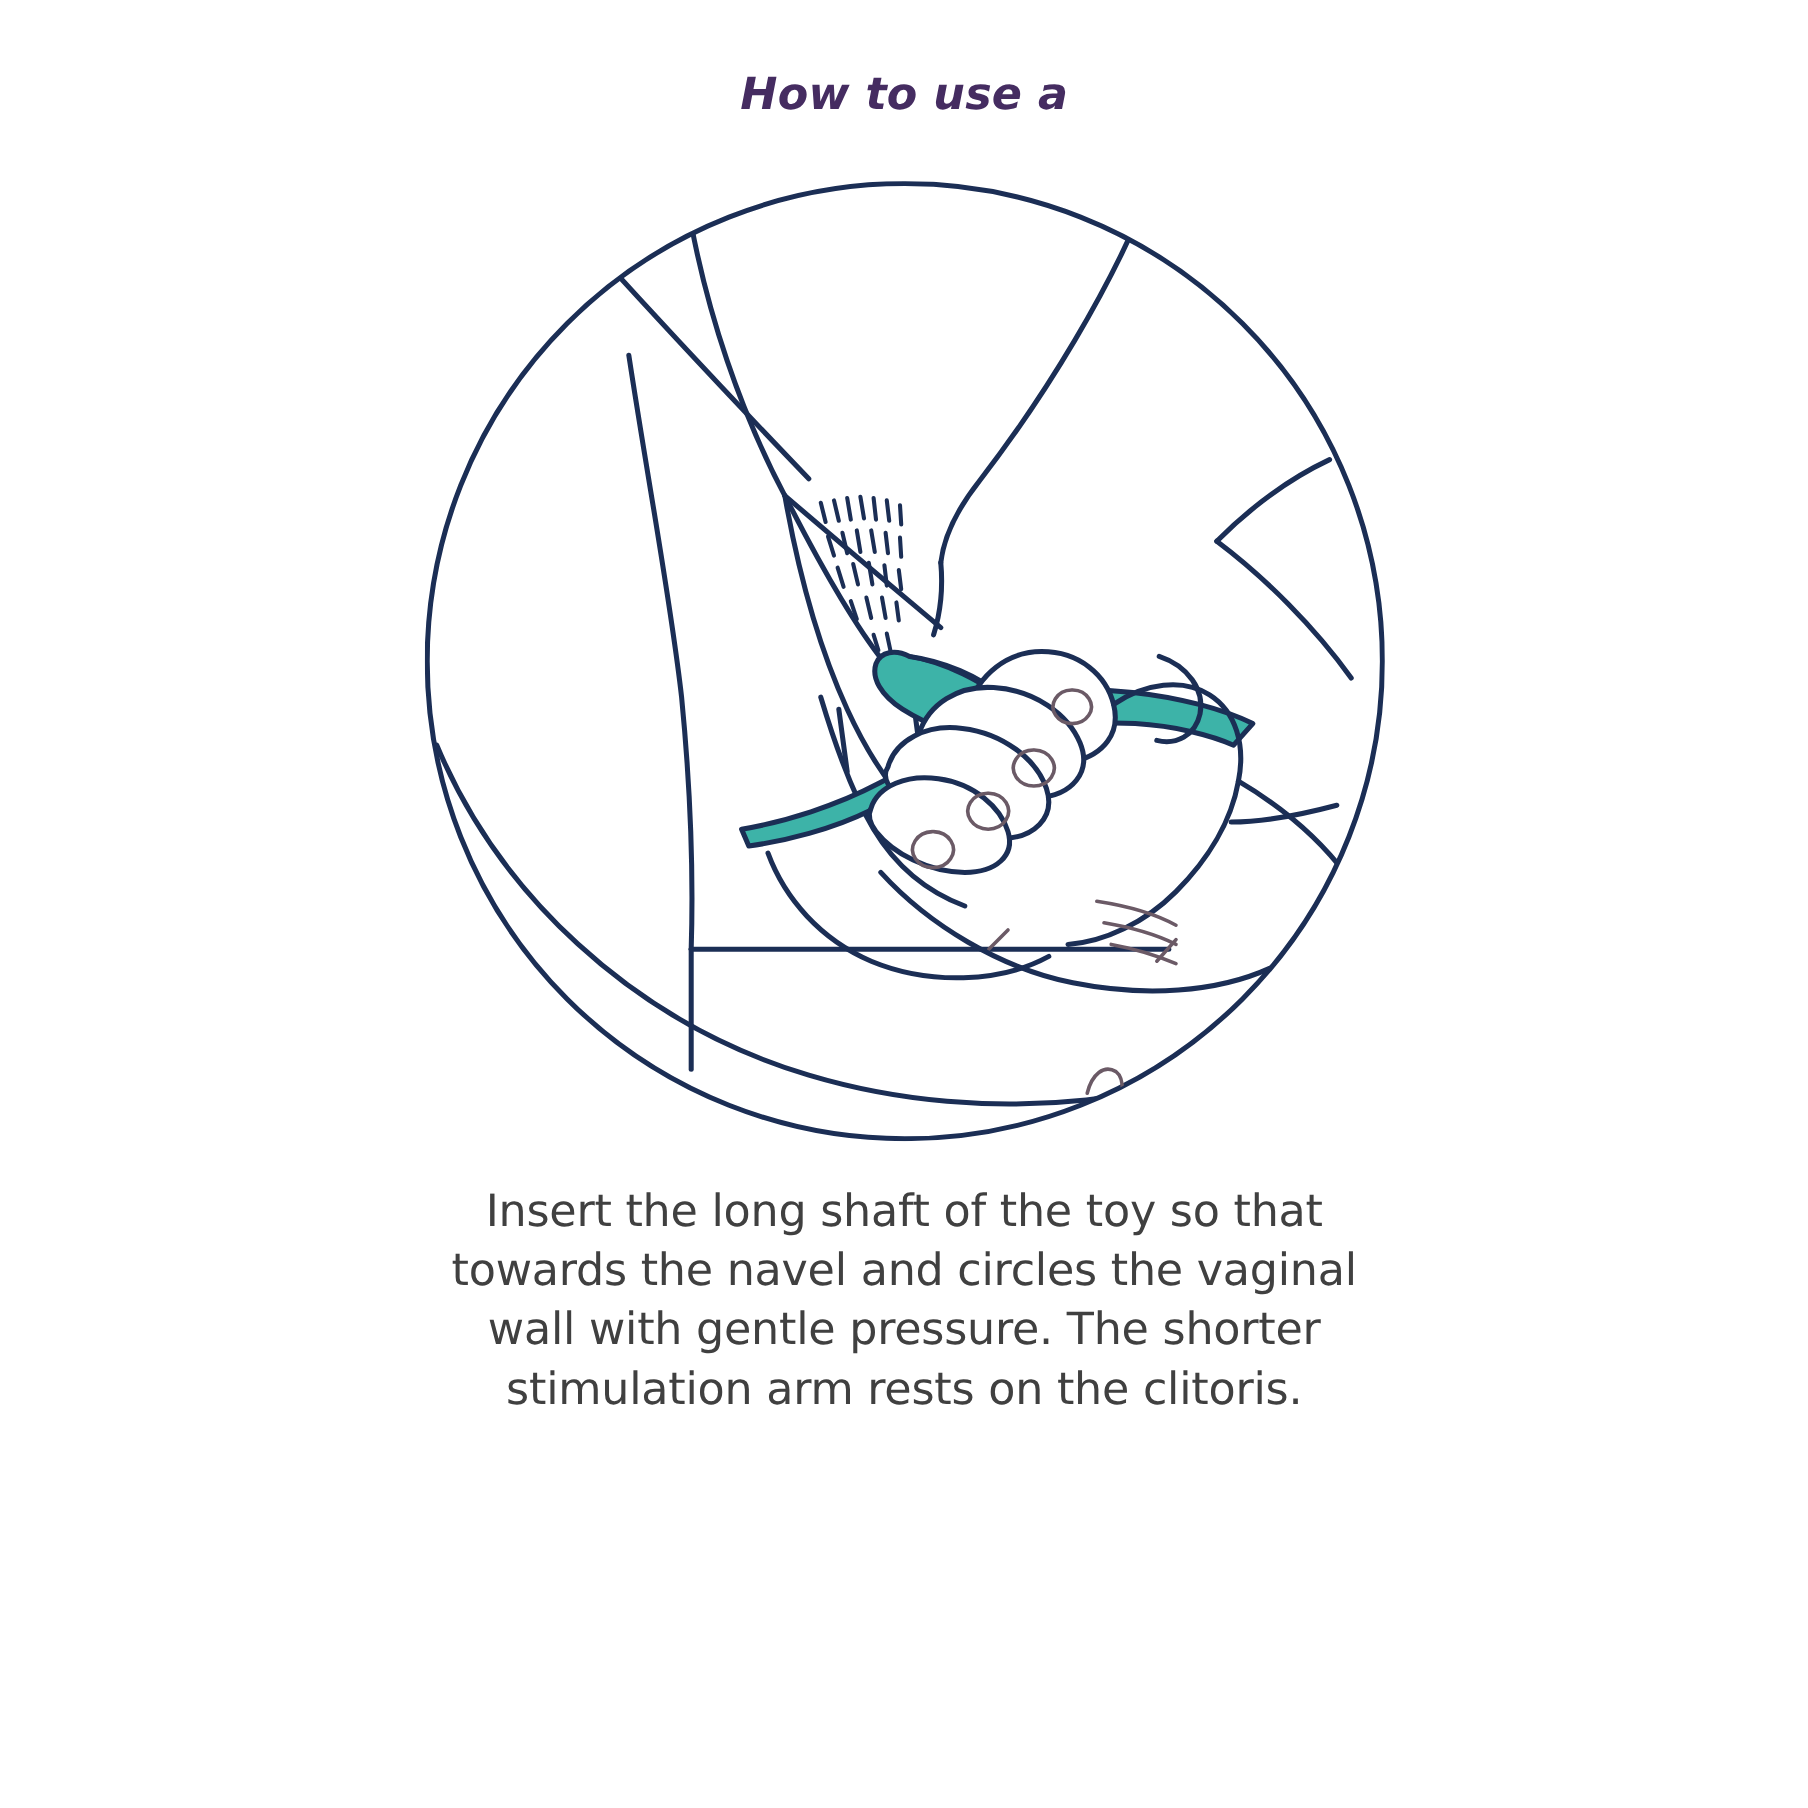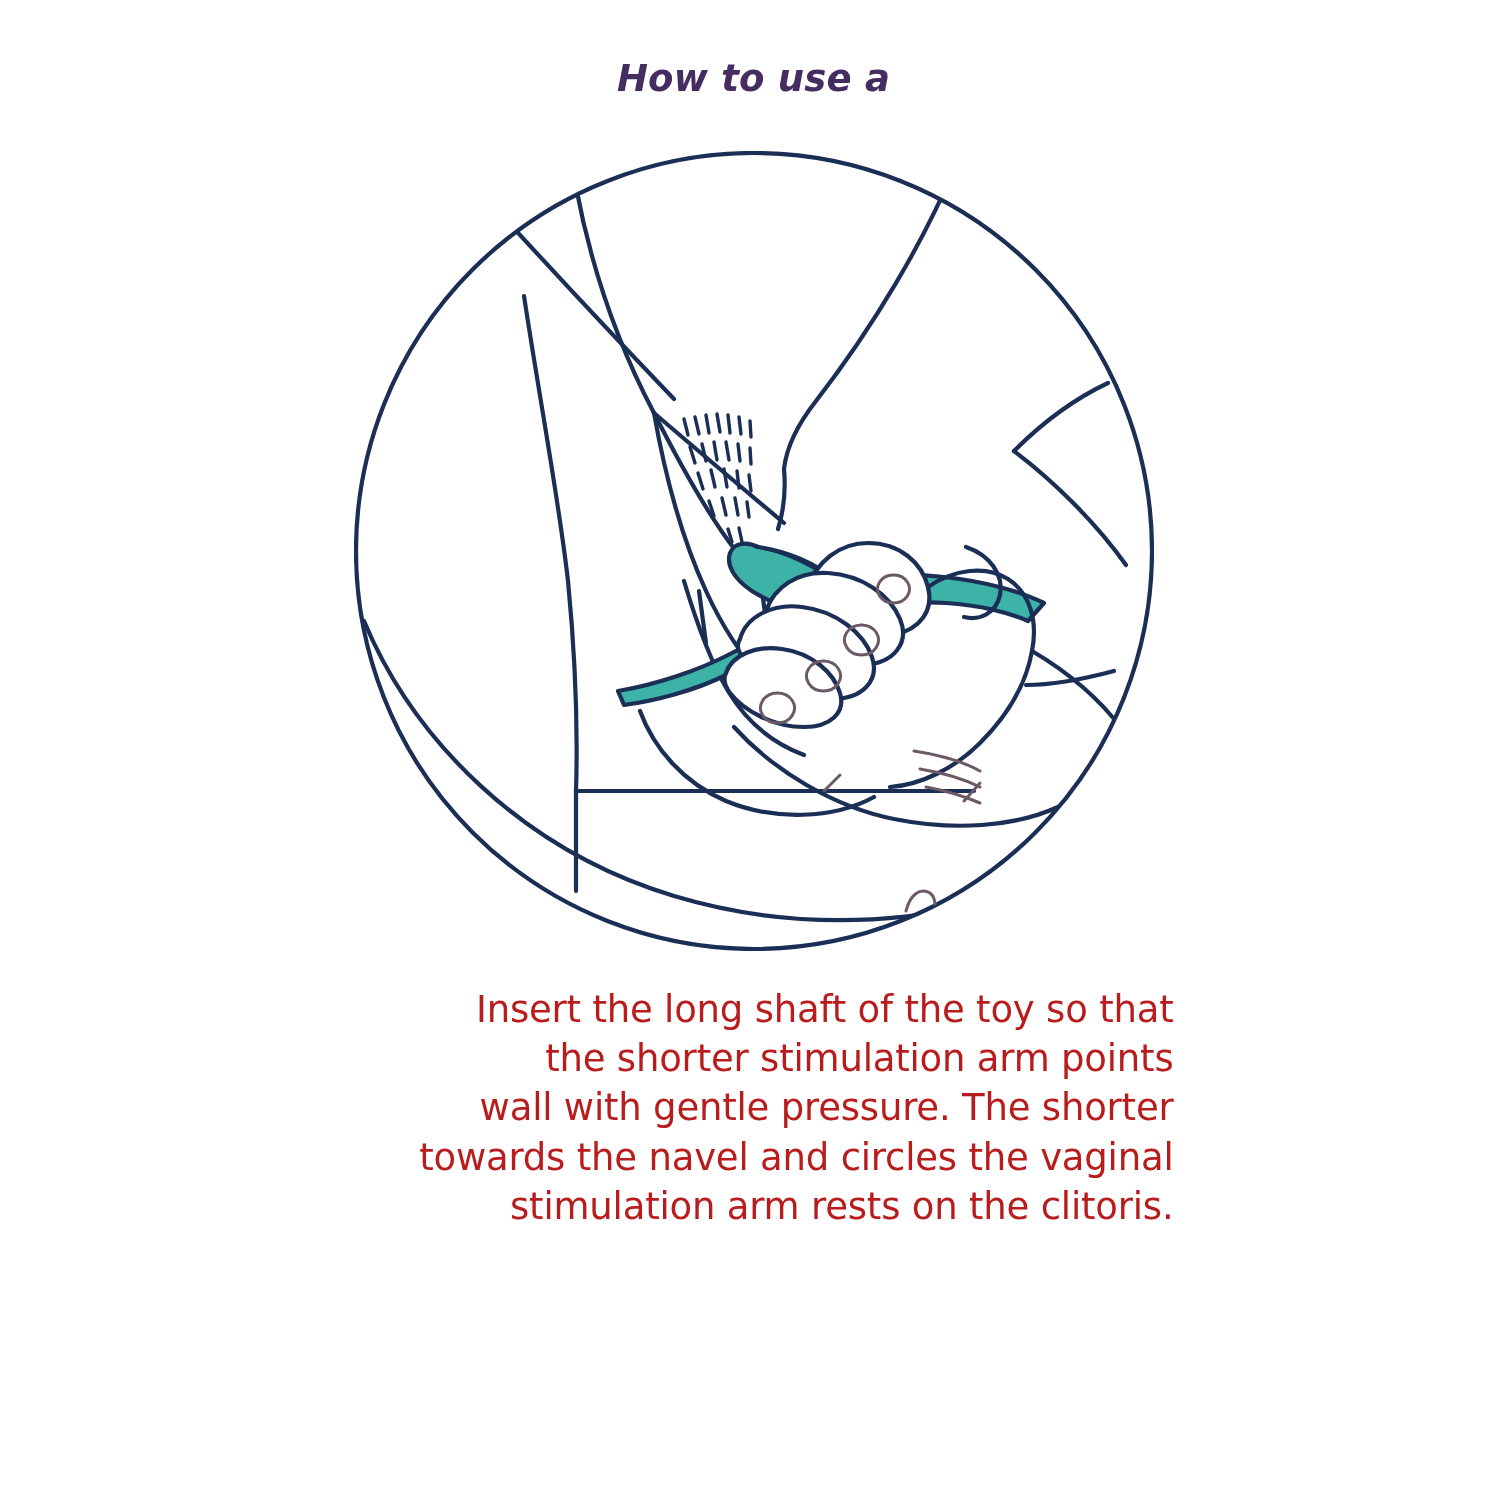--- a/index.html
+++ b/index.html
@@ -51,22 +51,22 @@
     width:800px;height:800px;
     display:flex;align-items:center;justify-content:center;
     position:relative;
   }
   .illo-wrap svg{display:block;width:800px;height:800px;}
 
   
   .caption{
     margin-top:34px;
     width:840px;
-    text-align:right;
-    color:#b91c1c;
+    text-align:center;
+    color:#404040;
     font-family:"DejaVu Sans", sans-serif;
     font-size:37px;
     line-height:1.33;
     letter-spacing:-0.2px;
     user-select:none;
   }
   .caption .cline{display:block;}
 </style>
 </head>
 <body>
@@ -231,19 +231,18 @@
 
           <path d="M 760 520 C 730 528 700 534 672 534"></path>
 
         </g>
       </g>
     </svg>
   </div>
 
   <div class="caption">
     <span class="cline">Insert the long shaft of the toy so that</span>
-    <span class="cline">the shorter stimulation arm points</span>
+    <span class="cline">towards the navel and circles the vaginal</span>
     <span class="cline">wall with gentle pressure. The shorter</span>
-    <span class="cline">towards the navel and circles the vaginal</span>
     <span class="cline">stimulation arm rests on the clitoris.</span>
   </div>
 
 </div>
 
 </body></html>

